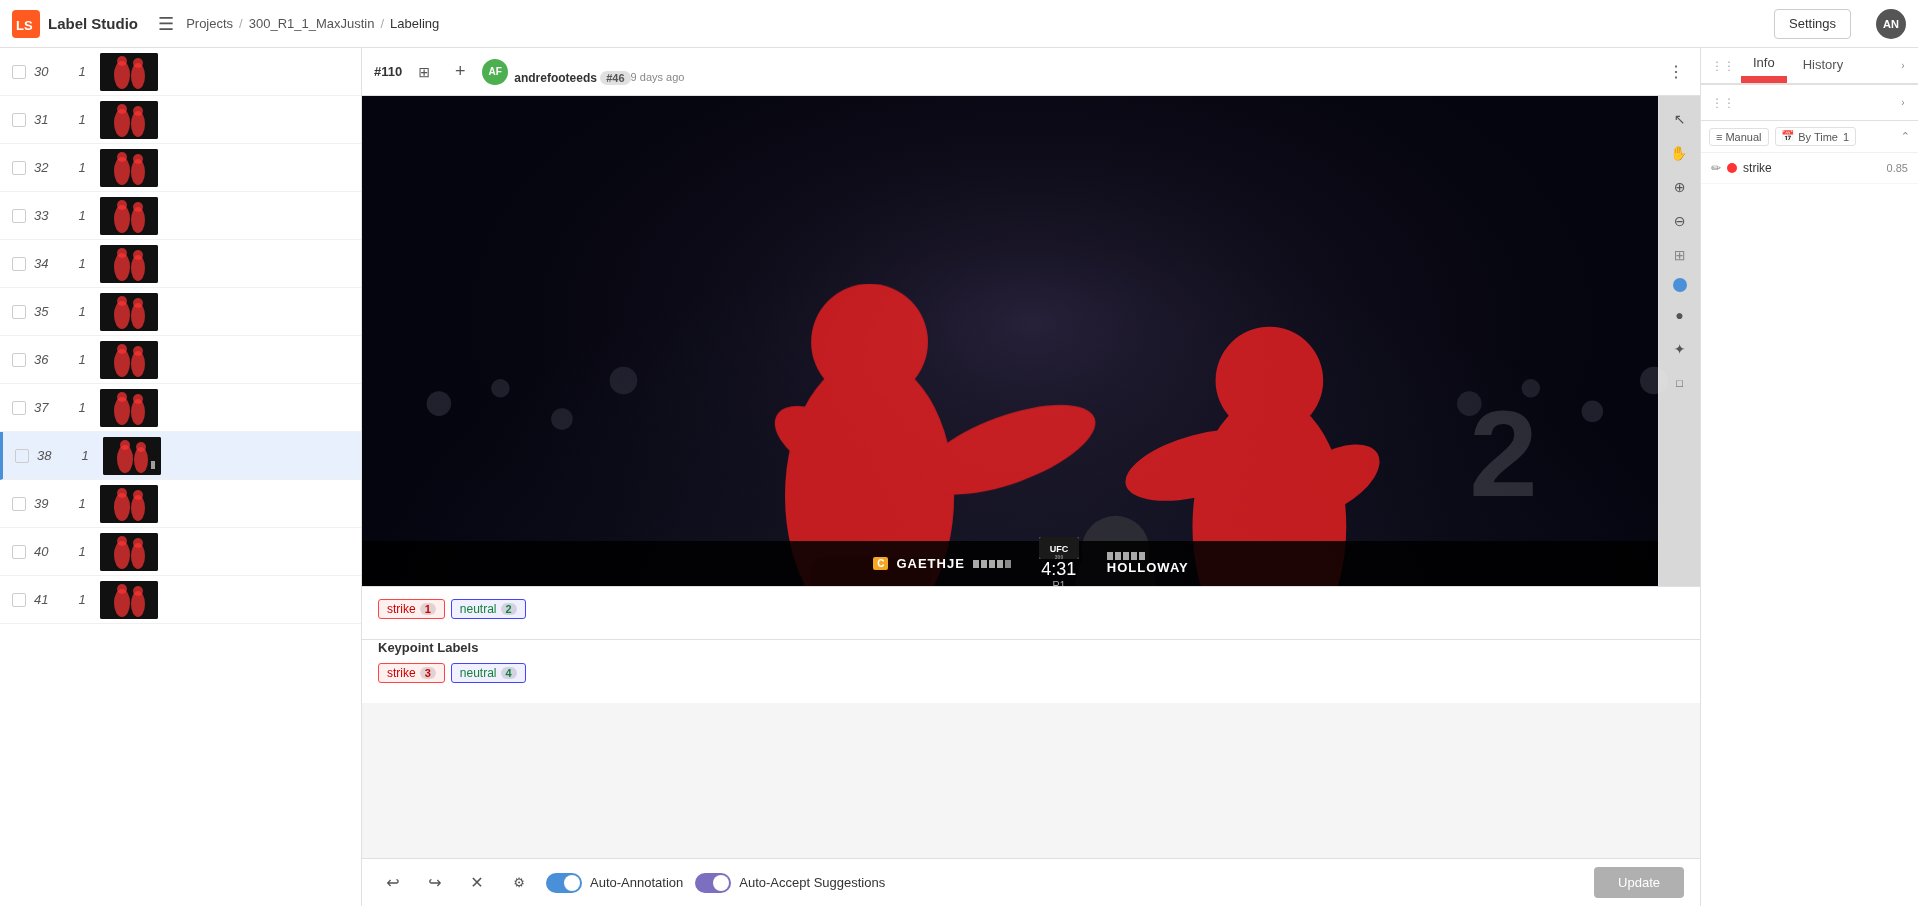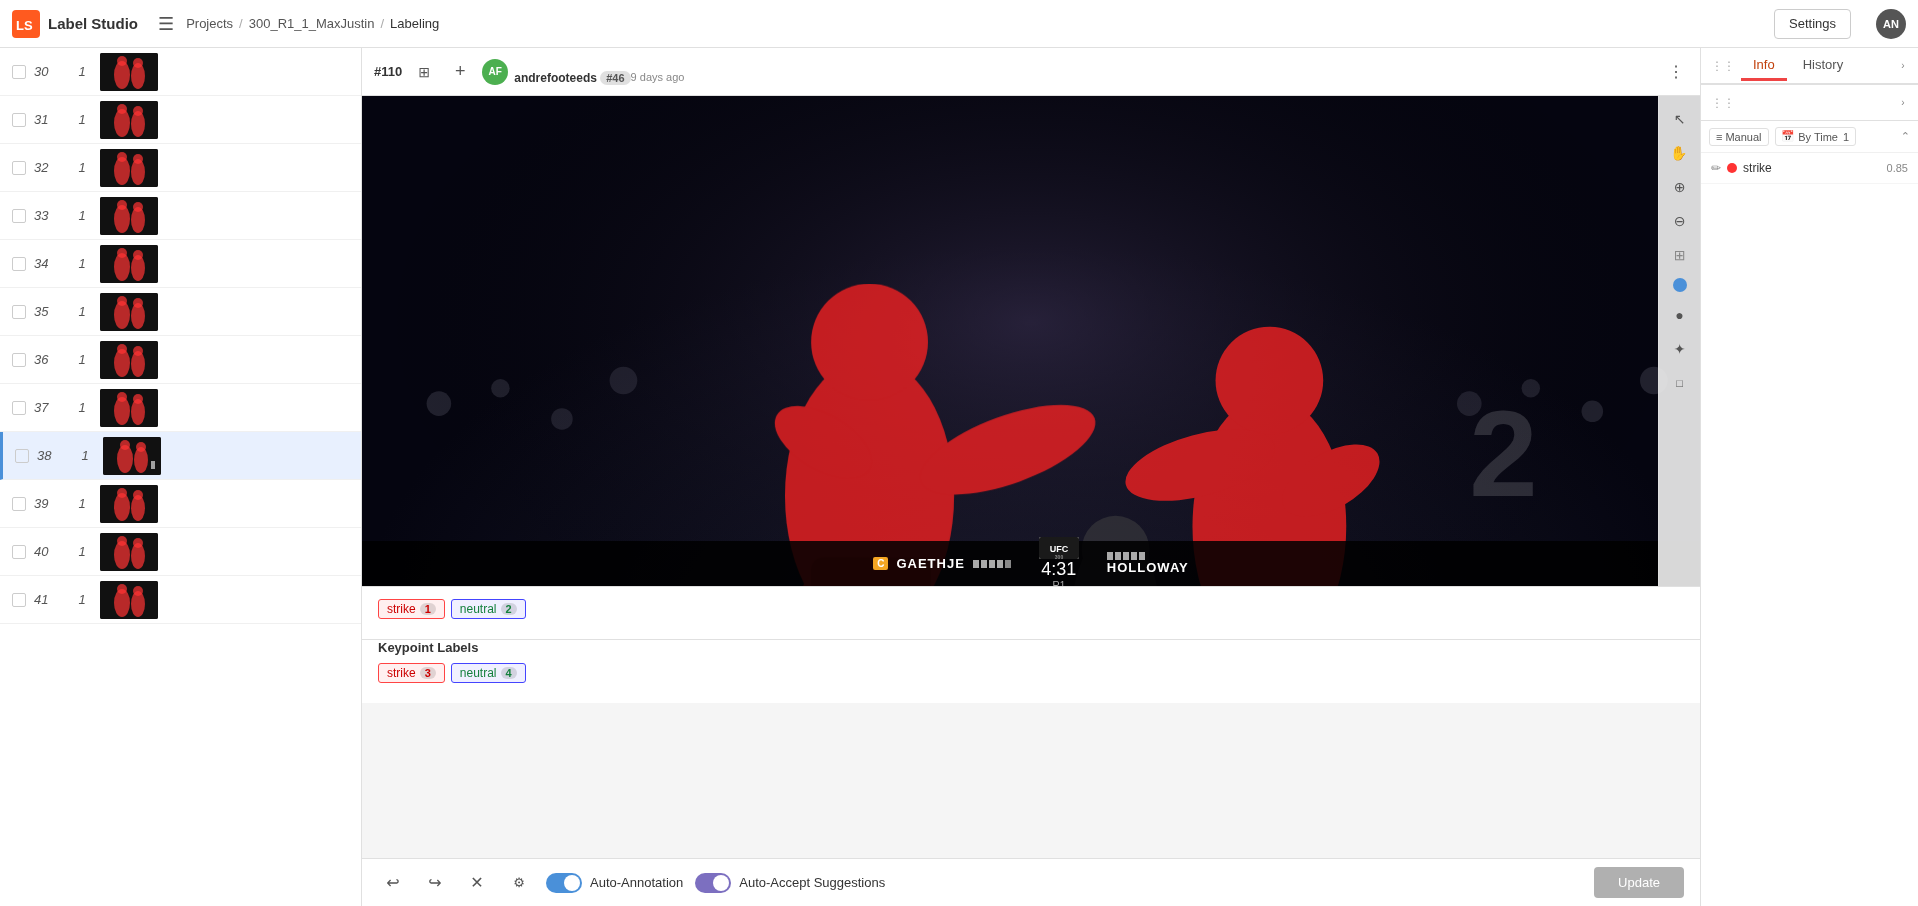--- a/index.html
+++ b/index.html
@@ -454,22 +454,22 @@
       gap: 4px;
     }
     .panel-tab {
       padding: 6px 12px;
       font-size: 13px;
       cursor: pointer;
       color: #555;
       border-bottom: 2px solid transparent;
     }
     .panel-tab.active {
-      color: #c2410c;
-      border-bottom: 3px solid #ef4444;
+      color: #404040;
+      border-bottom: 7px solid #ef4444;
     }
     .panel-body {
       flex: 1;
       overflow-y: auto;
       padding: 12px;
     }
     .panel-section-title {
       font-size: 12px;
       font-weight: 600;
       color: #555;

